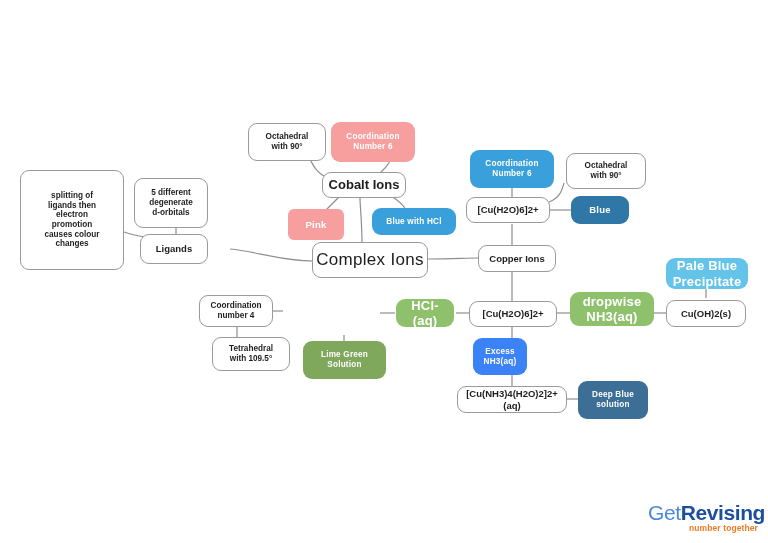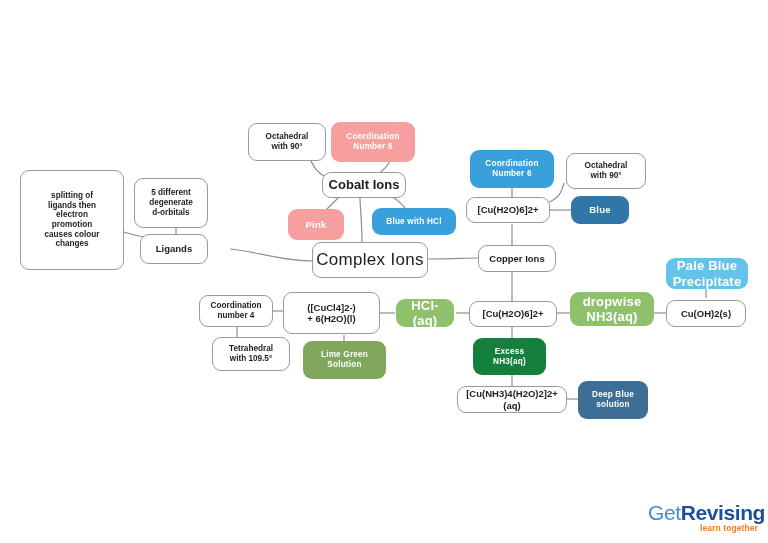--- a/index.html
+++ b/index.html
@@ -153,21 +153,21 @@
   <div class="node plain fs-body" style="left:140px; top:234px; width:68px; height:30px;">Ligands</div>
 
   <div class="node plain fs-small" style="left:248px; top:123px; width:78px; height:38px;">Octahedral
 with 90°</div>
 
   <div class="node filled fs-small" style="left:331px; top:122px; width:84px; height:40px; background:#F79F9F;">Coordination
 Number 6</div>
 
   <div class="node plain fs-main" style="left:322px; top:172px; width:84px; height:26px;">Cobalt Ions</div>
 
-  <div class="node filled fs-body" style="left:288px; top:209px; width:56px; height:31px; background:#F79F9F;">Pink</div>
+  <div class="node filled fs-body" style="left:288px; top:209px; width:56px; height:31px; background:#F79F9F;border-radius:6px;">Pink</div>
 
   <div class="node filled fs-small" style="left:372px; top:208px; width:84px; height:27px; background:#3AA0DC;">Blue with HCl</div>
 
   <div class="node plain fs-center" style="left:312px; top:242px; width:116px; height:36px; font-weight:normal;">Complex Ions</div>
 
   <div class="node filled fs-small" style="left:470px; top:150px; width:84px; height:38px; background:#3AA0DC;">Coordination
 Number 6</div>
 
   <div class="node plain fs-small" style="left:566px; top:153px; width:80px; height:36px;">Octahedral
 with 90°</div>
@@ -177,44 +177,42 @@
   <div class="node filled fs-body" style="left:571px; top:196px; width:58px; height:28px; background:#2E77A6;">Blue</div>
 
   <div class="node plain fs-body" style="left:478px; top:245px; width:78px; height:27px;">Copper Ions</div>
 
   <div class="node plain fs-small" style="left:199px; top:295px; width:74px; height:32px;">Coordination
 number 4</div>
 
   <div class="node plain fs-small" style="left:212px; top:337px; width:78px; height:34px;">Tetrahedral
 with 109.5°</div>
 
-  <div class="node plain fs-body" style="left:283px; top:292px; width:97px; height:42px;">([CuCl4]2-)
-+ 6(H2O)(l)</div>
 
   <div class="node filled fs-tiny" style="left:396px; top:299px; width:58px; height:28px; background:#8FC06C;">HCl-(aq)</div>
 
   <div class="node filled fs-small" style="left:303px; top:341px; width:83px; height:38px; background:#7FA85C;">Lime Green
 Solution</div>
 
   <div class="node plain fs-body" style="left:469px; top:301px; width:88px; height:26px;">[Cu(H2O)6]2+</div>
 
   <div class="node filled fs-tiny" style="left:570px; top:292px; width:84px; height:34px; background:#8FC06C;">dropwise
 NH3(aq)</div>
 
   <div class="node plain fs-body" style="left:666px; top:300px; width:80px; height:27px;border-radius:9px;">Cu(OH)2(s)</div>
 
   <div class="node filled fs-tiny" style="left:666px; top:258px; width:82px; height:31px; background:#63C3E8;">Pale Blue
 Precipitate</div>
 
-  <div class="node filled fs-small" style="left:473px; top:338px; width:73px; height:37px; background:#15803d;">Excess
+  <div class="node filled fs-small" style="left:473px; top:338px; width:54px; height:37px; background:#3b82f6;">Excess
 NH3(aq)</div>
 
   <div class="node plain fs-body" style="left:457px; top:386px; width:110px; height:27px;">[Cu(NH3)4(H2O)2]2+(aq)</div>
 
   <div class="node filled fs-small" style="left:578px; top:381px; width:70px; height:38px; background:#3D6E96;">Deep Blue
 solution</div>
 
   <div id="logo">
     <div class="wordmark"><span class="get">Get</span><span class="revising">Revising</span></div>
-    <div class="tagline">learn together</div>
+    <div class="tagline">number together</div>
   </div>
 
 </div>
 
 </body></html>

